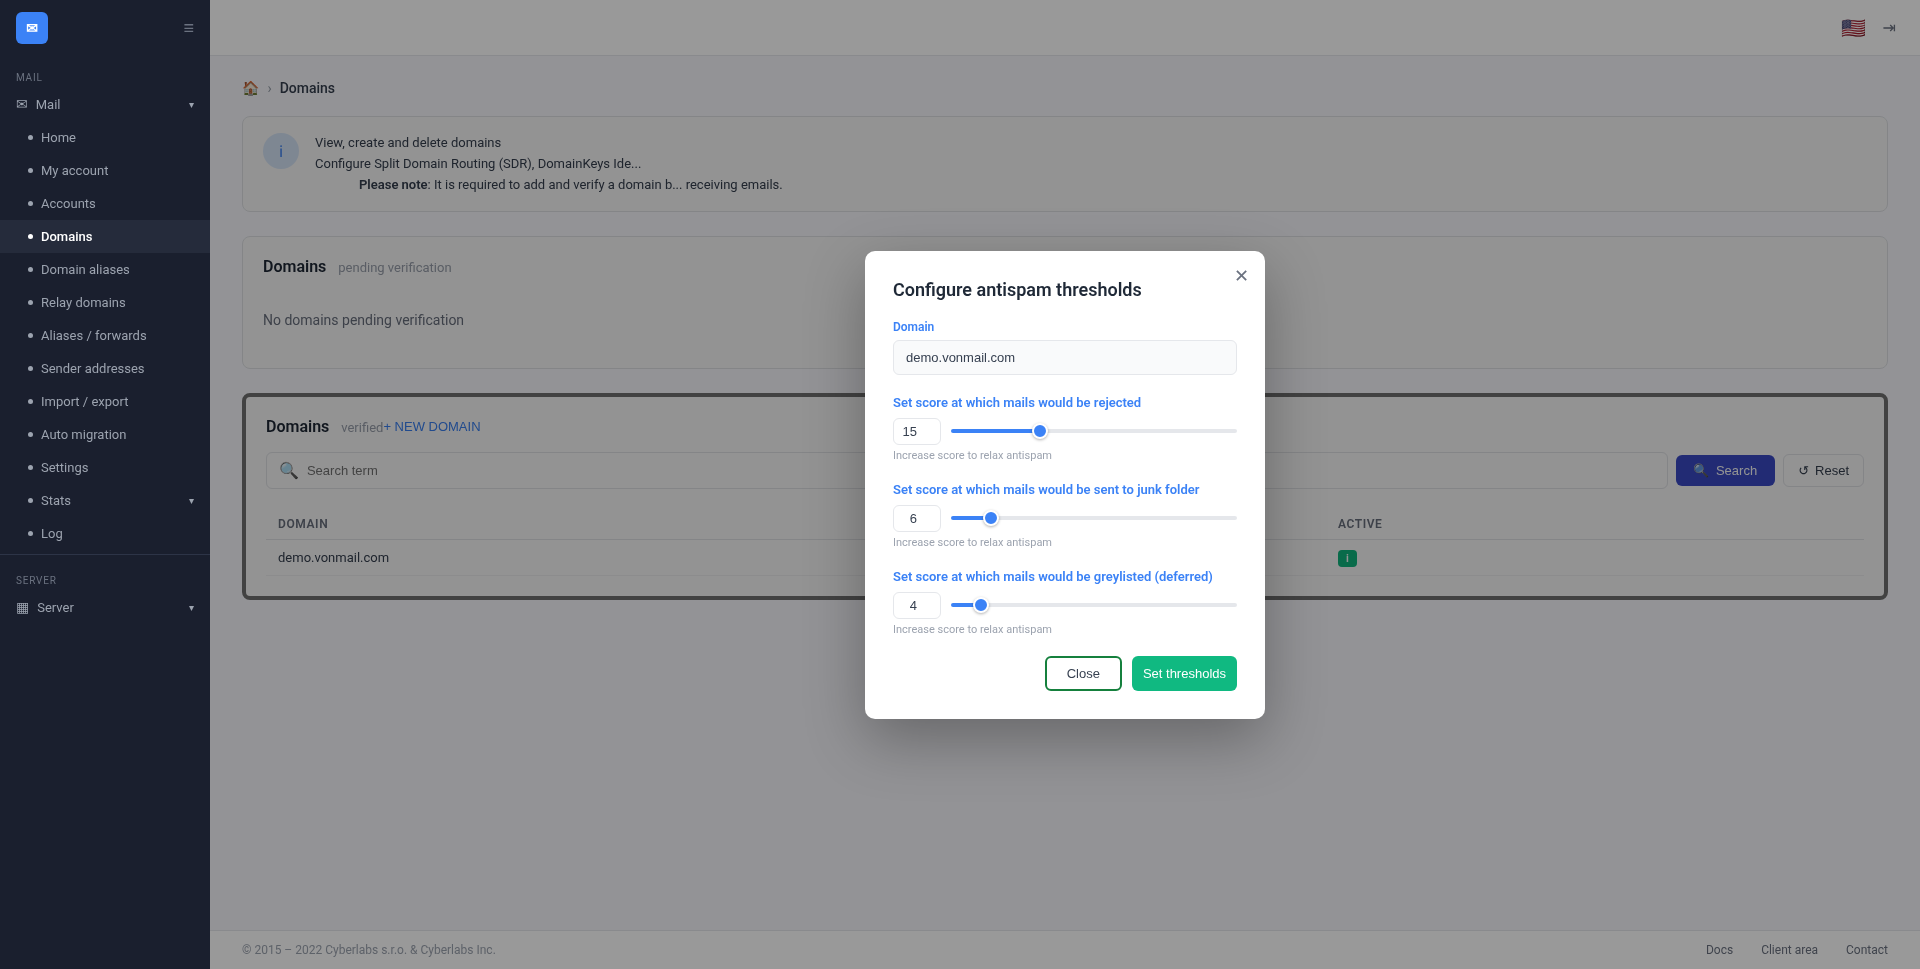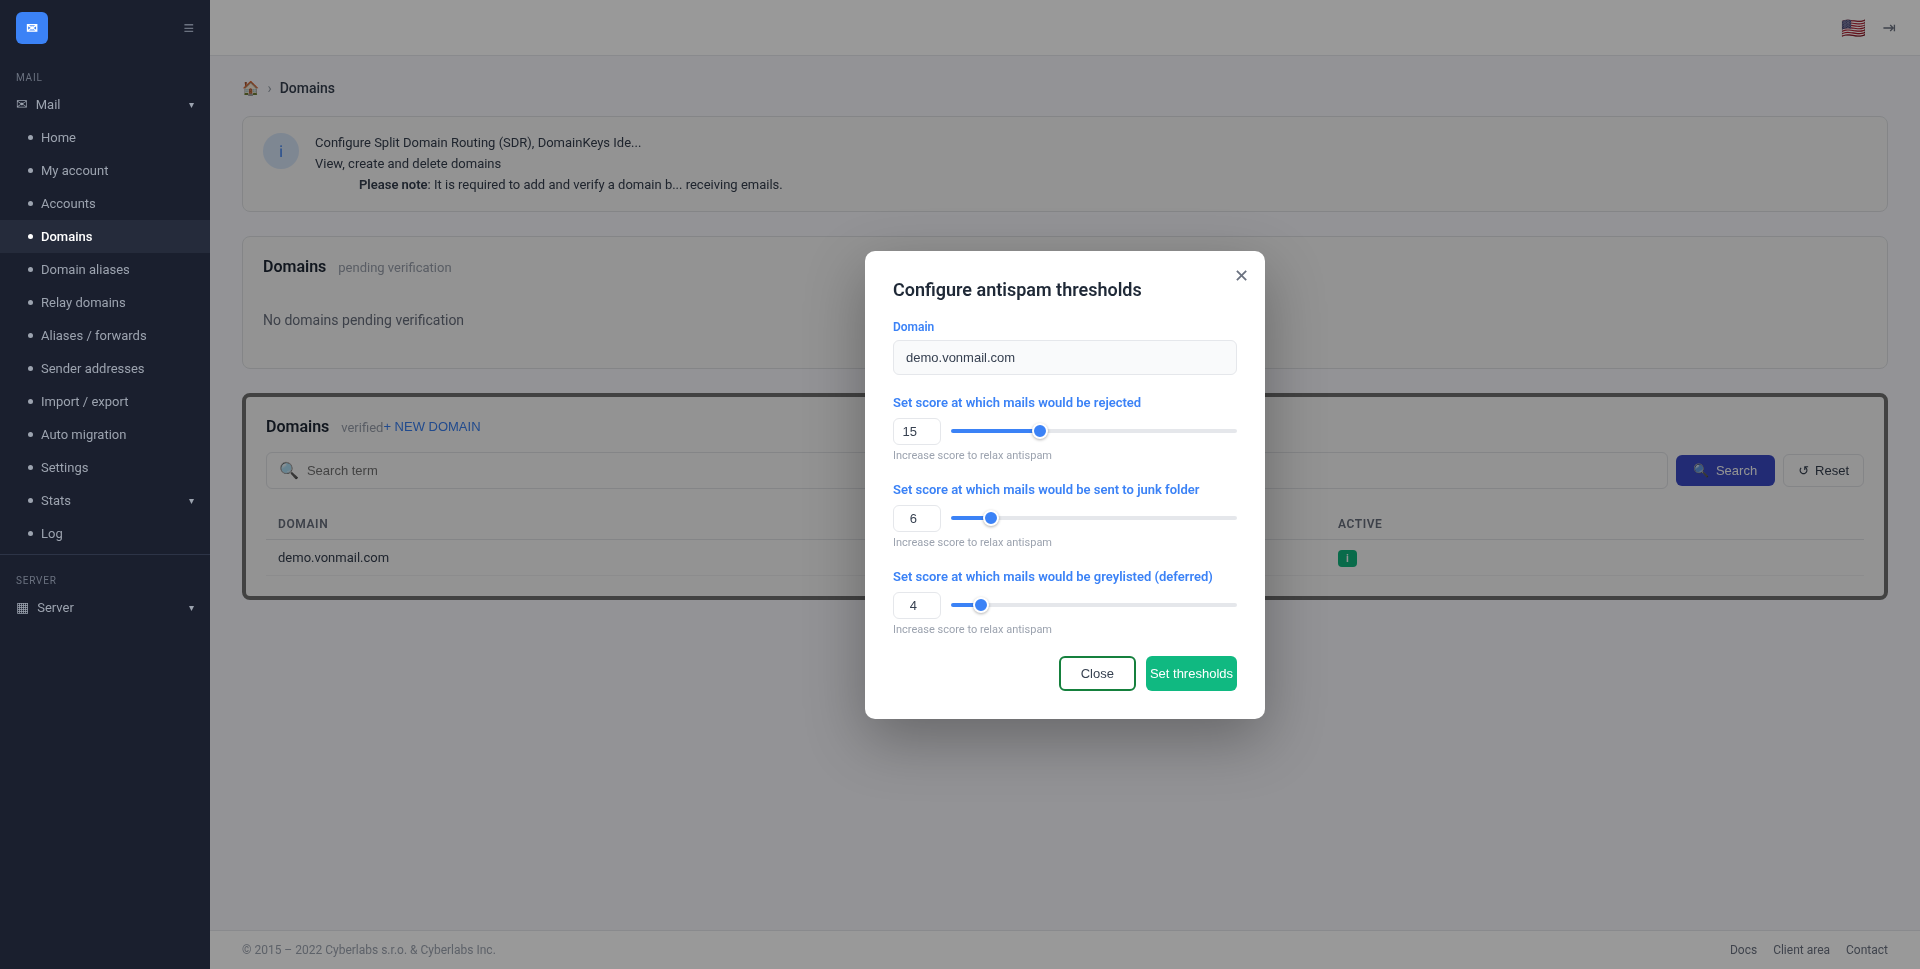--- a/index.html
+++ b/index.html
@@ -137,21 +137,21 @@
     .table { width: 100%; border-collapse: collapse; }
     .table th { text-align: left; font-size: 12px; color: #6b7280; font-weight: 600; padding: 8px 12px; border-bottom: 1px solid #e5e7eb; text-transform: uppercase; letter-spacing: 0.05em; }
     .table td { padding: 10px 12px; font-size: 13px; color: #374151; border-bottom: 1px solid #f3f4f6; }
 
     .badge-active { background: #10b981; color: #fff; font-size: 11px; font-weight: 600; padding: 2px 8px; border-radius: 4px; }
 
     
     .footer {
       background: #fff; border-top: 1px solid #e5e7eb; padding: 12px 32px; font-size: 12px; color: #9ca3af; display: flex; justify-content: space-between;
     }
-    .footer-links { display: flex; gap: 16px; }
+    .footer-links { display: flex; gap: 28px; }
     .footer-links a { color: #6b7280; text-decoration: none; font-size: 12px; }
 
     
     .modal-overlay {
       position: absolute; top: 0; left: 0; right: 0; bottom: 0; background: rgba(0,0,0,0.4); z-index: 100; display: flex; align-items: center; justify-content: center;
     }
     .modal {
       background: #fff; border-radius: 10px; width: 400px; padding: 28px; position: relative; box-shadow: 0 20px 60px rgba(0,0,0,0.3);
     }
     .modal-title { font-size: 18px; font-weight: 600; color: #1f2937; margin-bottom: 20px; }
@@ -165,21 +165,21 @@
     .slider-row { display: flex; align-items: center; gap: 10px; margin-bottom: 4px; }
     .slider-value-box {
       width: 48px; padding: 5px 8px; border: 1px solid #e5e7eb; border-radius: 6px; font-size: 13px; text-align: right; color: #374151; background: #fff; outline: none;
     }
     .slider-track { flex: 1; -webkit-appearance: none; appearance: none; height: 4px; border-radius: 2px; background: linear-gradient(to right, #3b82f6 var(--fill, 30%), #e5e7eb var(--fill, 30%)); outline: none; cursor: pointer; }
     .slider-track::-webkit-slider-thumb { -webkit-appearance: none; width: 16px; height: 16px; border-radius: 50%; background: #3b82f6; cursor: pointer; border: 2px solid #fff; box-shadow: 0 1px 3px rgba(0,0,0,0.3); }
     .slider-hint { font-size: 11px; color: #9ca3af; }
     .modal-info-text { font-size: 12px; color: #6b7280; margin-bottom: 20px; }
     .modal-footer { display: flex; justify-content: flex-end; gap: 10px; }
     .btn-close { background: #fff; border: 2px solid #15803d; border-radius: 6px; padding: 8px 20px; font-size: 13px; cursor: pointer; color: #374151; }
-    .btn-set { background: #10b981; color: #fff; border: none; border-radius: 6px; padding: 8px 4px; font-size: 13px; cursor: pointer; font-weight: 500; }
+    .btn-set { background: #10b981; color: #fff; border: none; border-radius: 6px; padding: 8px 11px; font-size: 13px; cursor: pointer; font-weight: 500; }
   </style>
 </head>
 <body>
 
 <nav class="sidebar">
   <div class="sidebar-header">
     <div class="sidebar-logo">✉</div>
     <span class="sidebar-menu-icon">≡</span>
   </div>
 
@@ -266,22 +266,22 @@
 
     <div class="page-breadcrumb">
       <span class="home-icon">🏠</span>
       <span class="sep">›</span>
       <span class="current">Domains</span>
     </div>
 
     <div class="info-banner">
       <div class="info-icon">ℹ</div>
       <div class="info-text">
+        <div>View, create and delete domains</div>
         <div>Configure Split Domain Routing (SDR), DomainKeys Ide...</div>
-        <div>View, create and delete domains</div>
         <div><strong>Please note</strong><span>: It is required to add and verify a domain b... receiving emails.</span></div>
       </div>
     </div>
 
     <div class="domains-card">
       <div class="section-header">
         <div>
           <span class="section-title">Domains</span>
           <span class="section-subtitle">pending verification</span>
         </div>

